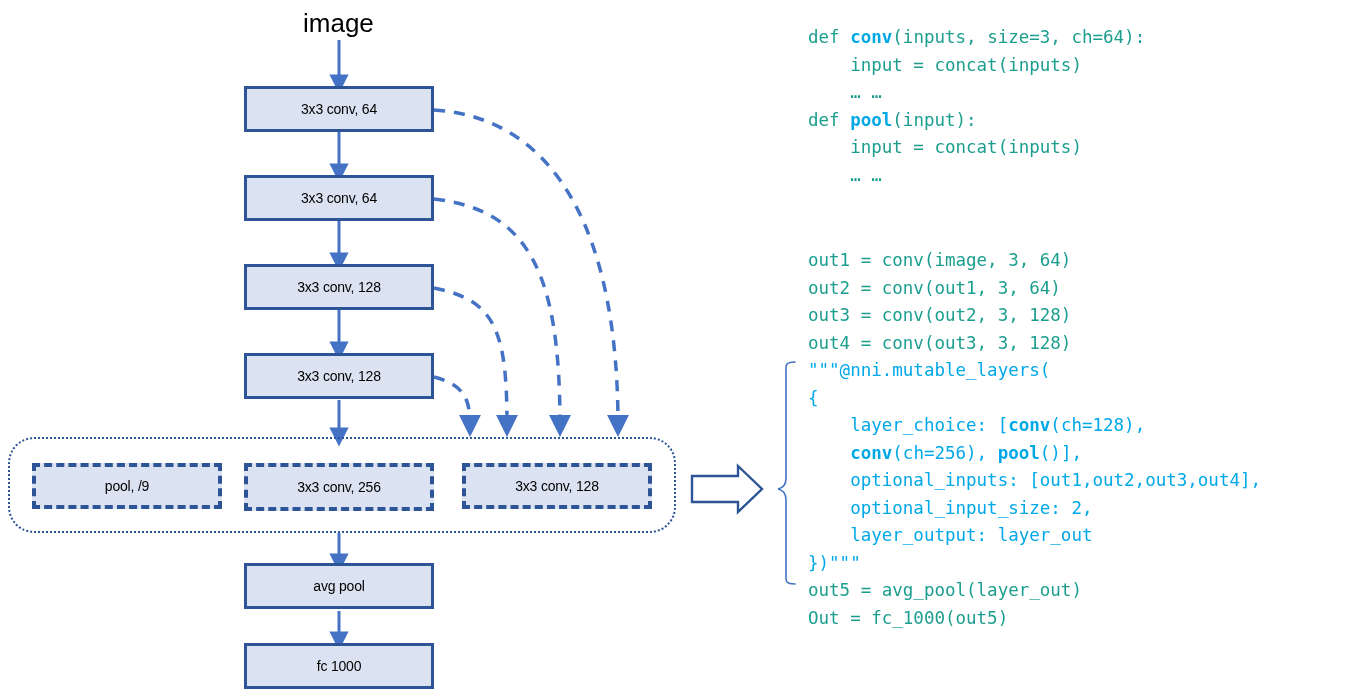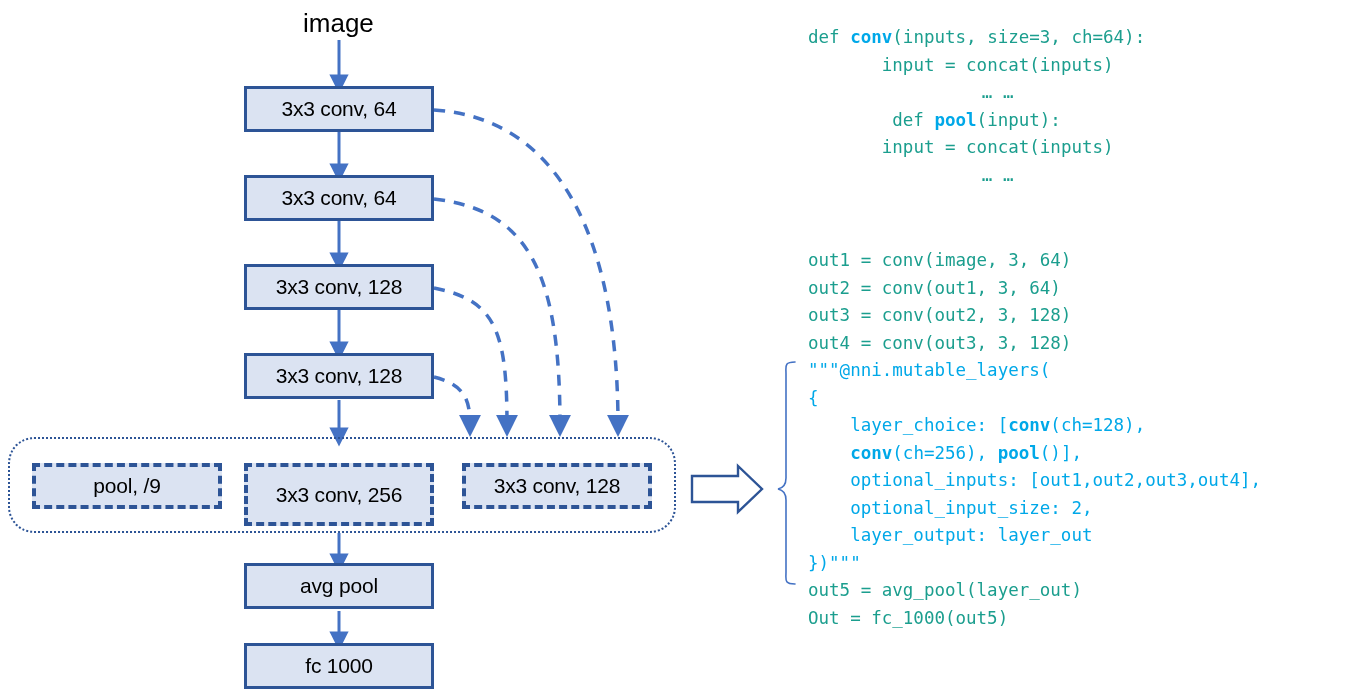--- a/index.html
+++ b/index.html
@@ -30,21 +30,21 @@
   }
 
   .node {
     position: absolute;
     box-sizing: border-box;
     background: #dbe3f2;
     border: 3px solid #2d5496;
     display: flex;
     align-items: center;
     justify-content: center;
-    font-size: 21px;
+    font-size: 14px;
     color: #000000;
     font-family: "Liberation Sans", sans-serif;
     white-space: nowrap;
     letter-spacing: -0.2px;
   }
 
   .node.dashed {
     border-style: dashed;
     border-width: 4px;
   }
@@ -131,25 +131,25 @@
   <div class="node" style="left:244px; top:175px; width:190px; height:46px;">3x3 conv, 64</div>
 
   <div class="node" style="left:244px; top:264px; width:190px; height:46px;">3x3 conv, 128</div>
 
   <div class="node" style="left:244px; top:353px; width:190px; height:46px;">3x3 conv, 128</div>
 
   <div class="choice-group" style="left:8px; top:437px; width:668px; height:96px;"></div>
 
   <div class="node dashed" style="left:32px; top:463px; width:190px; height:46px;">pool, /9</div>
 
-  <div class="node dashed" style="left:244px; top:463px; width:190px; height:63px;">3x3 conv, 256</div>
+  <div class="node dashed" style="left:244px; top:463px; width:190px; height:48px;">3x3 conv, 256</div>
 
   <div class="node dashed" style="left:462px; top:463px; width:190px; height:46px;">3x3 conv, 128</div>
 
   <div class="node" style="left:244px; top:563px; width:190px; height:46px;text-align:right;">avg pool</div>
 
   <div class="node" style="left:244px; top:643px; width:190px; height:46px;">fc 1000</div>
 
-  <div class="code" style="left:808px; top:24px;text-align:center;"><div><span>def </span><span class="b">conv</span><span>(inputs, size=3, ch=64):</span></div><div><span>    input = concat(inputs)</span></div><div><span>    … …</span></div><div><span>def </span><span class="b">pool</span><span>(input):</span></div><div><span>    input = concat(inputs)</span></div><div><span>    … …</span></div></div>
+  <div class="code" style="left:808px; top:24px;"><div><span>def </span><span class="b">conv</span><span>(inputs, size=3, ch=64):</span></div><div><span>    input = concat(inputs)</span></div><div><span>    … …</span></div><div><span>def </span><span class="b">pool</span><span>(input):</span></div><div><span>    input = concat(inputs)</span></div><div><span>    … …</span></div></div>
 
   <div class="code" style="left:808px; top:247px;"><div><span>out1 = conv(image, 3, 64)</span></div><div><span>out2 = conv(out1, 3, 64)</span></div><div><span>out3 = conv(out2, 3, 128)</span></div><div><span>out4 = conv(out3, 3, 128)</span></div><div><span class="cy">"""@nni.mutable_layers(</span></div><div><span class="cy">{</span></div><div><span class="cy">    layer_choice: [</span><span class="cyb">conv</span><span class="cy">(ch=128),</span></div><div><span class="cy">    </span><span class="cyb">conv</span><span class="cy">(ch=256), </span><span class="cyb">pool</span><span class="cy">()],</span></div><div><span class="cy">    optional_inputs: [out1,out2,out3,out4],</span></div><div><span class="cy">    optional_input_size: 2,</span></div><div><span class="cy">    layer_output: layer_out</span></div><div><span class="cy">})"""</span></div><div><span>out5 = avg_pool(layer_out)</span></div><div><span>Out = fc_1000(out5)</span></div></div>
 
 </div>
 
 </body></html>

